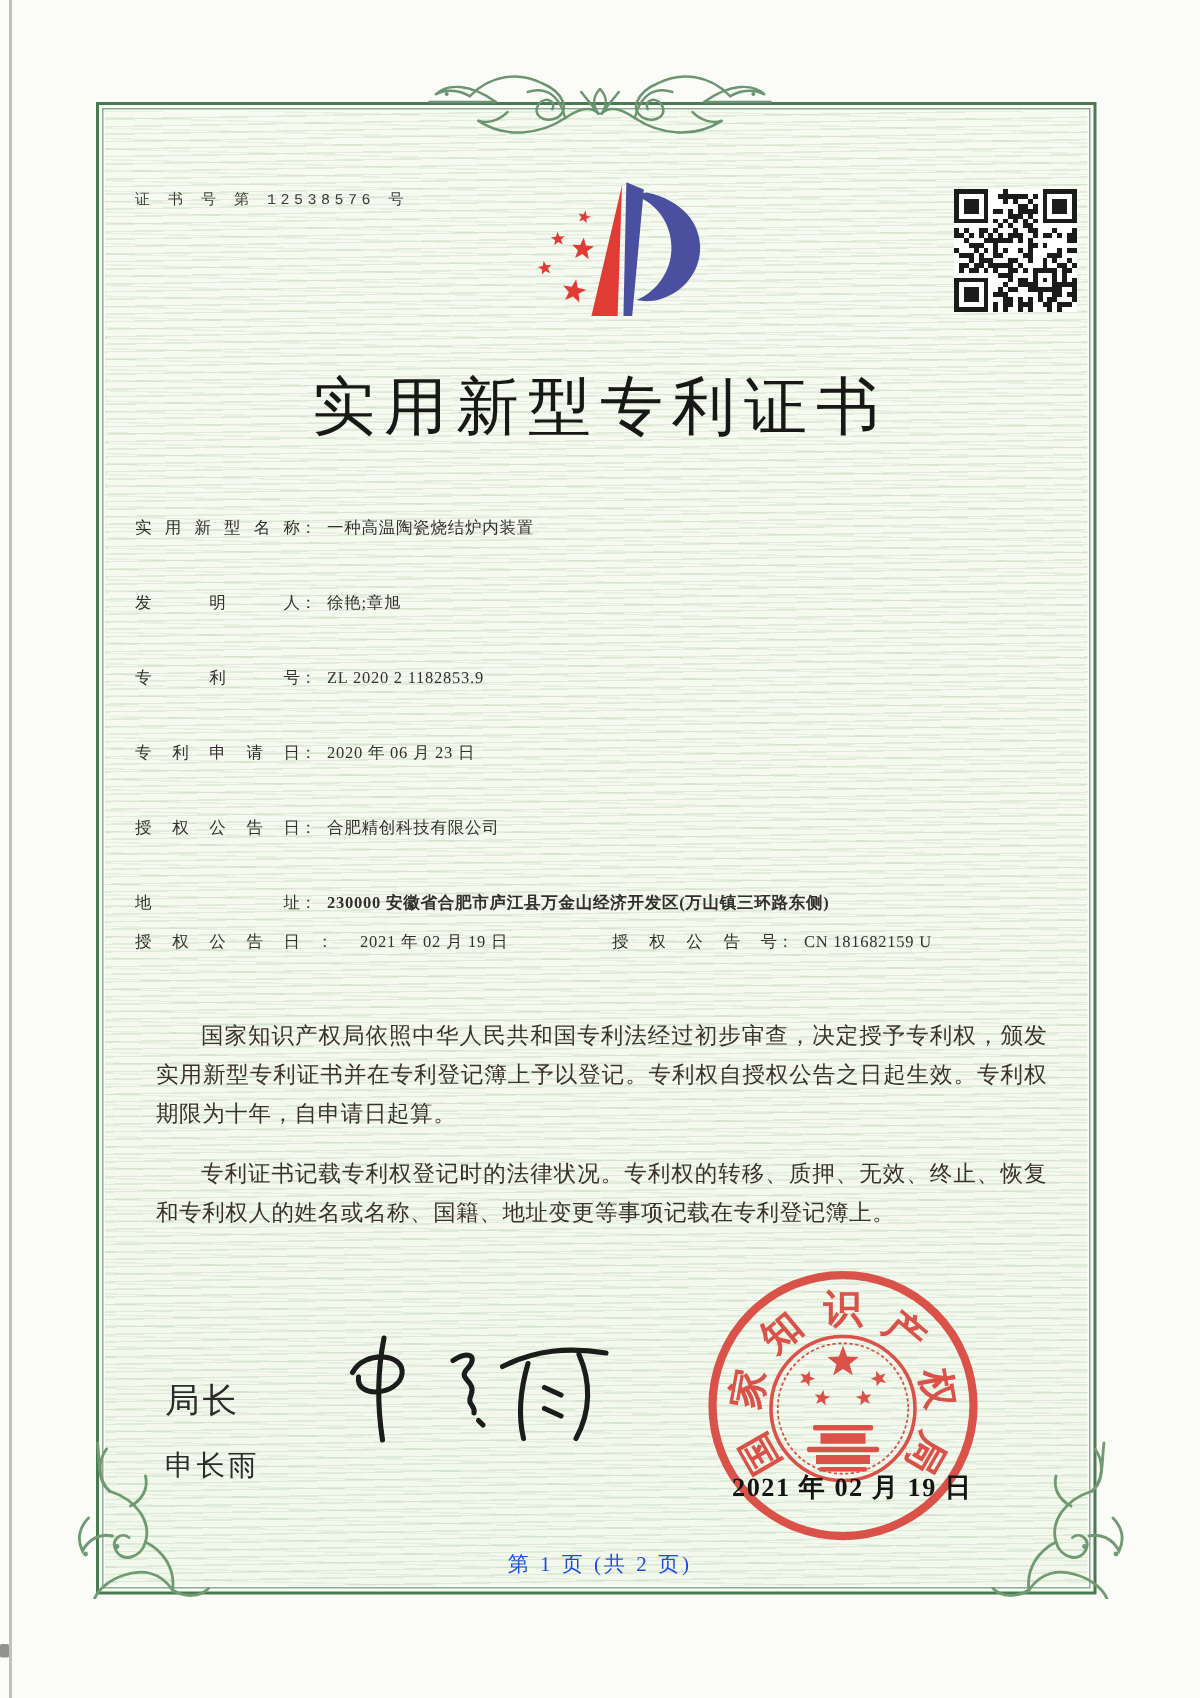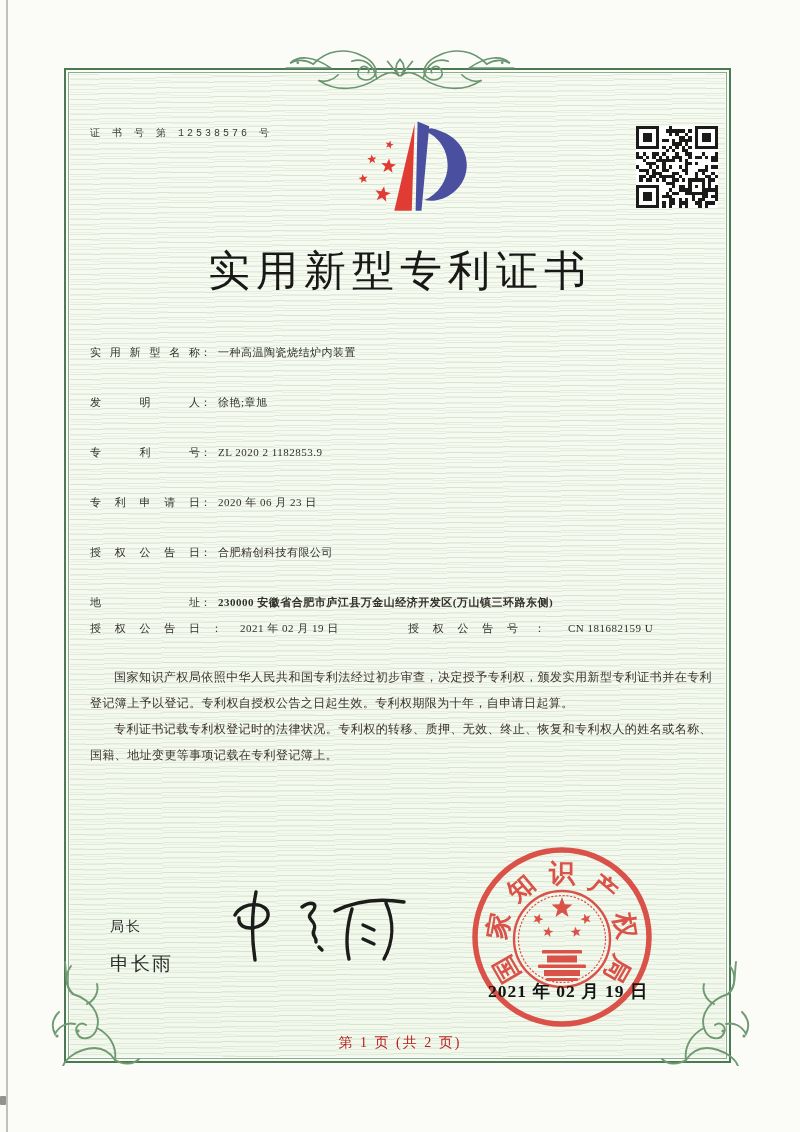--- a/index.html
+++ b/index.html
@@ -33,36 +33,36 @@
   .fields{position:absolute;left:90px;top:342px;width:624px;color:#33302c;}
   .frow{display:flex;align-items:flex-start;font-size:11px;line-height:20px;margin-bottom:30px;}
   .flabel{display:inline-block;width:110px;flex:0 0 110px;text-align:justify;text-align-last:justify;
           -moz-text-align-last:justify;}
   .fcolon{display:inline-block;width:18px;flex:0 0 18px;text-align:left;}
   .fvalue{letter-spacing:.5px;}
   .frow.address{margin-bottom:5px;line-height:21px;margin-top:24px;}
   .frow.address .fvalue{max-width:462px;font-weight:bold;}
   .frow.grant{margin-bottom:0;}
   .grant-left{display:flex;width:318px;flex:0 0 318px;gap:11px;}
-  .grant-right{display:flex;gap:16px;}
+  .grant-right{display:flex;}
 
   .body-paras{position:absolute;left:90px;top:664px;width:622px;color:#3a332c;}
-  .body-paras p{margin:0;font-size:12px;line-height:26px;text-indent:2em;text-align:justify;letter-spacing:.4px;}
+  .body-paras p{margin:14px;font-size:15px;line-height:26px;text-indent:2em;text-align:justify;letter-spacing:.4px;}
 
   .director{position:absolute;left:110px;top:918px;color:#2c2c2a;
             font-family:"Liberation Sans","DejaVu Sans",sans-serif;}
-  .director .line1{font-size:14px;letter-spacing:2px;}
+  .director .line1{font-size:23px;letter-spacing:2px;}
   .director .line2{font-size:19px;letter-spacing:2px;margin-top:15px;}
   .signature{position:absolute;left:216px;top:884px;width:205px;height:90px;}
 
   .seal{position:absolute;left:467px;top:842px;width:190px;height:190px;opacity:.92;}
   #seal-ring text{fill:#d8453c;font-size:26px;font-weight:700;font-family:"Liberation Serif","DejaVu Serif",serif;}
   .seal-date{position:absolute;left:488px;top:979px;font-size:17.5px;font-weight:700;letter-spacing:1px;color:#141412;}
 
-  .page-no{position:absolute;left:0;right:0;top:1034px;text-align:center;font-size:14px;letter-spacing:2px;color:#b91c1c;}
+  .page-no{position:absolute;left:0;right:0;top:1034px;text-align:center;font-size:14px;letter-spacing:2px;color:#1d4ed8;}
   .back-note{position:absolute;left:0;right:0;top:1082px;text-align:center;font-size:15px;letter-spacing:3px;color:#3a332c;}
 
   .green-stroke{stroke:#6a9570;fill:none;stroke-width:1.7;stroke-linecap:round;}
   .green-stroke2{stroke:#6f9a72;fill:none;stroke-width:1.9;stroke-linecap:round;}
   .sig-stroke{stroke:#1c1c1a;fill:none;stroke-width:3.4;stroke-linecap:round;stroke-linejoin:round;}
 </style>
 </head>
 <body>
 
 <div class="page">

